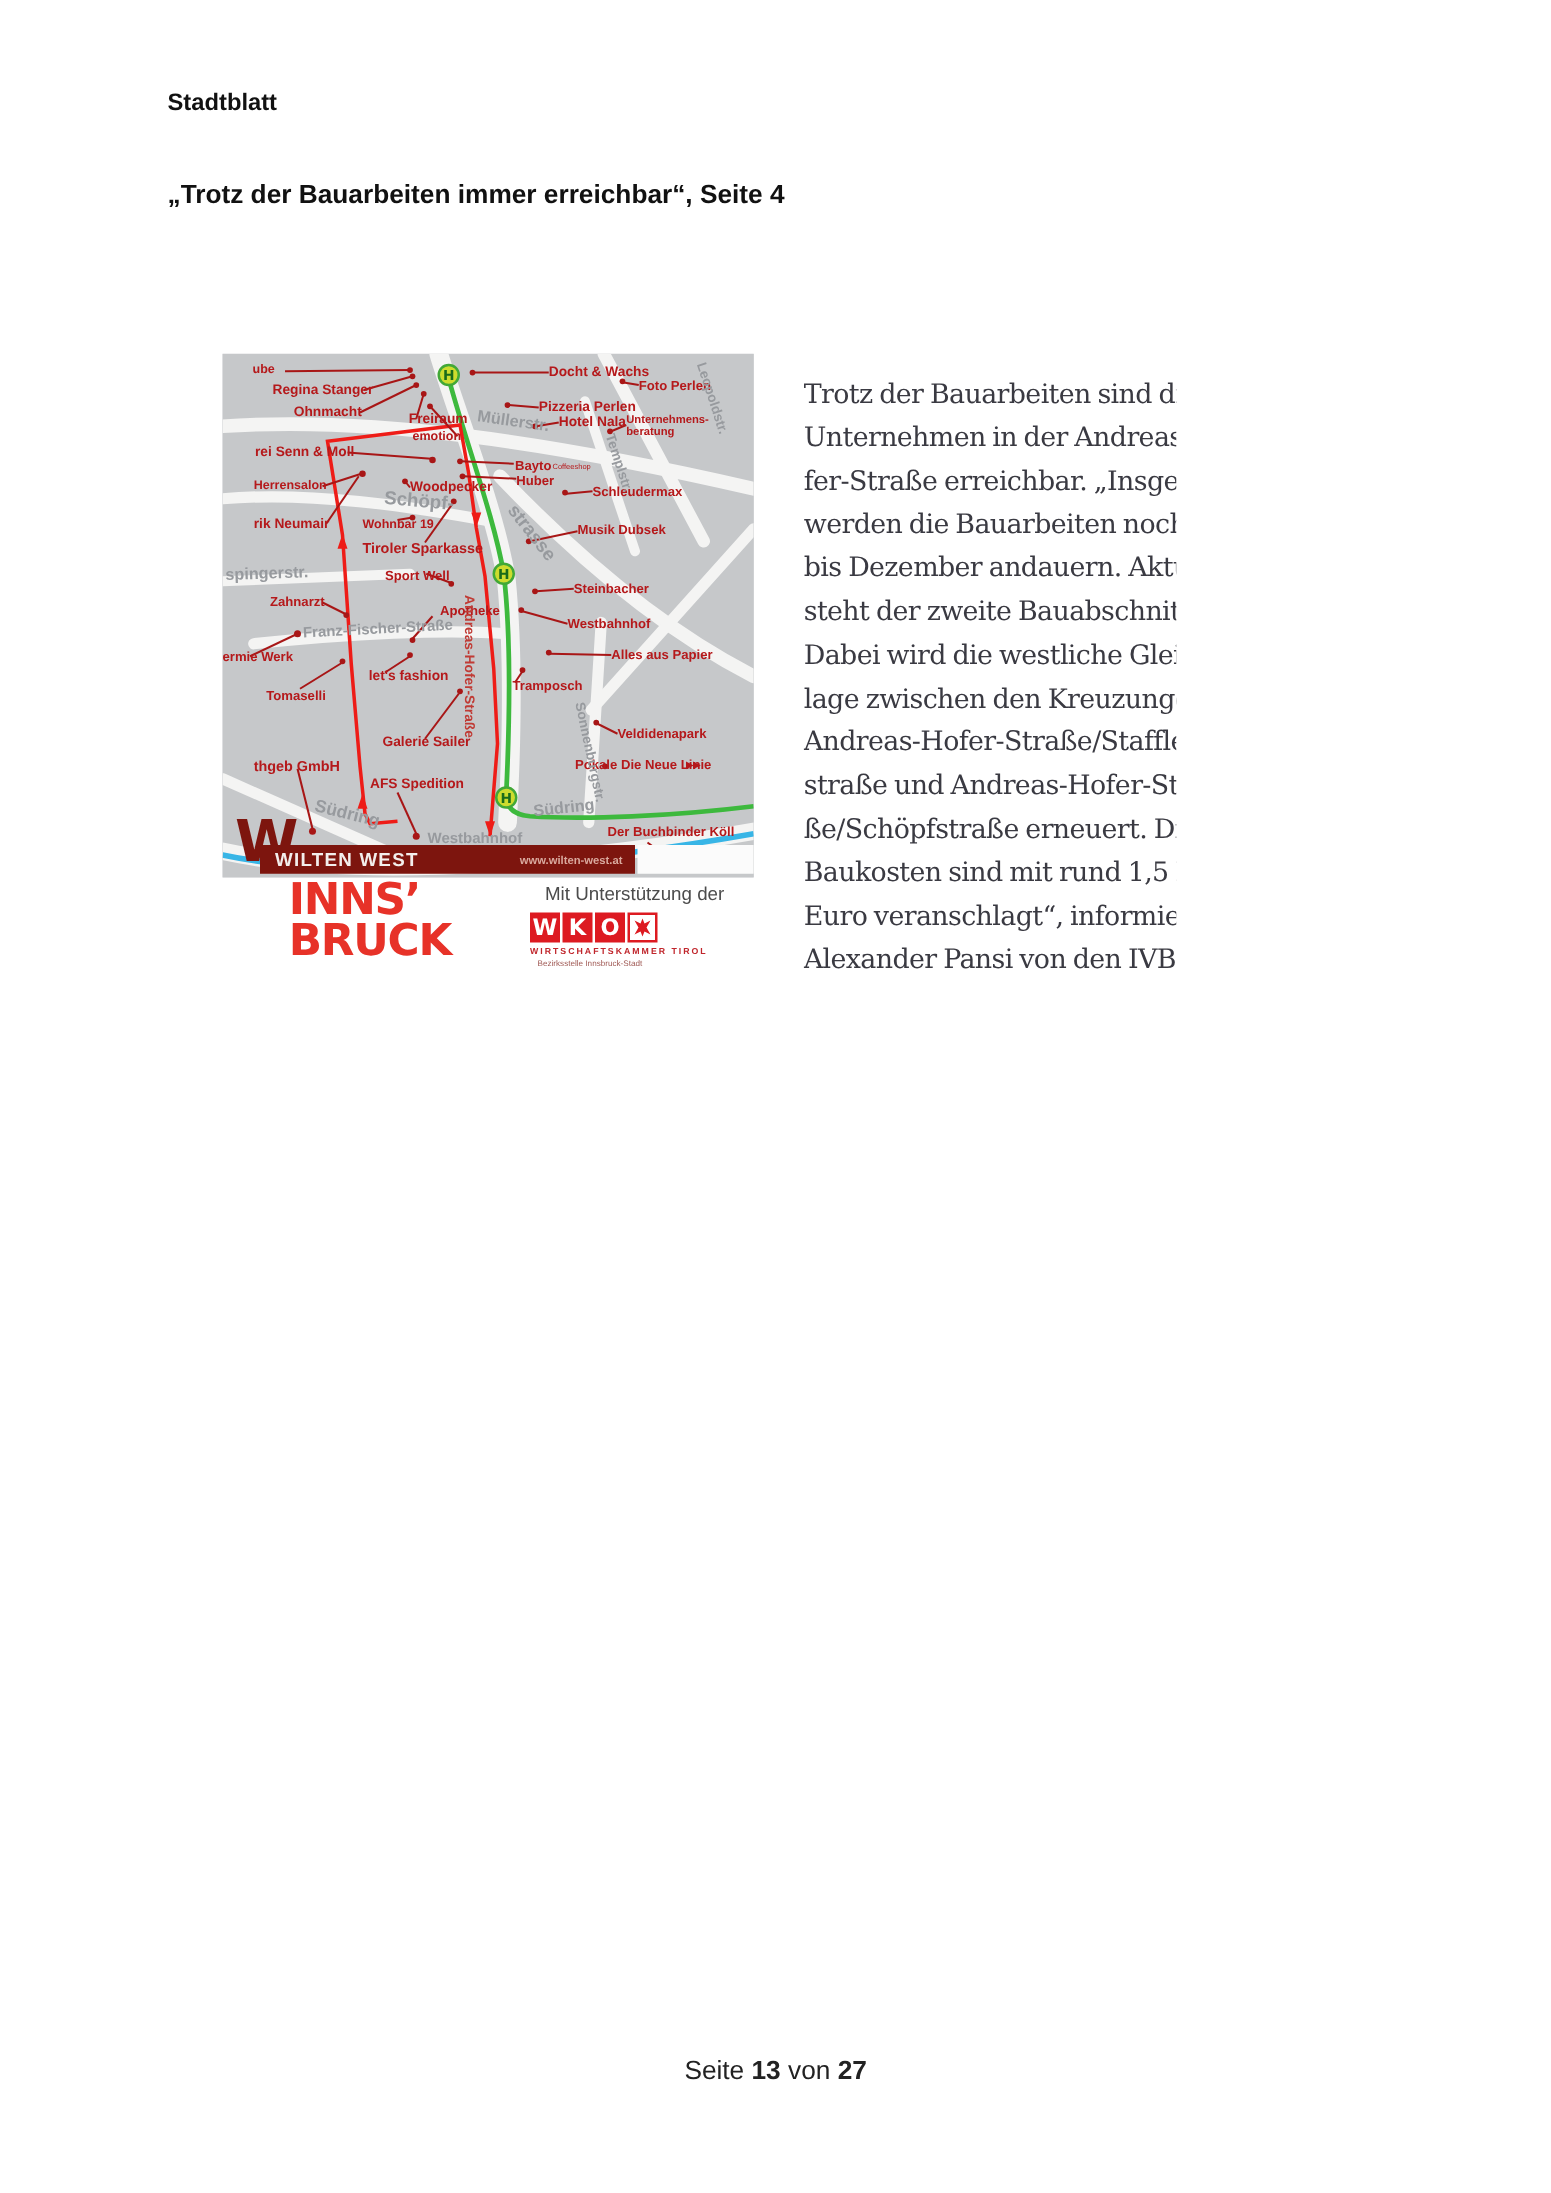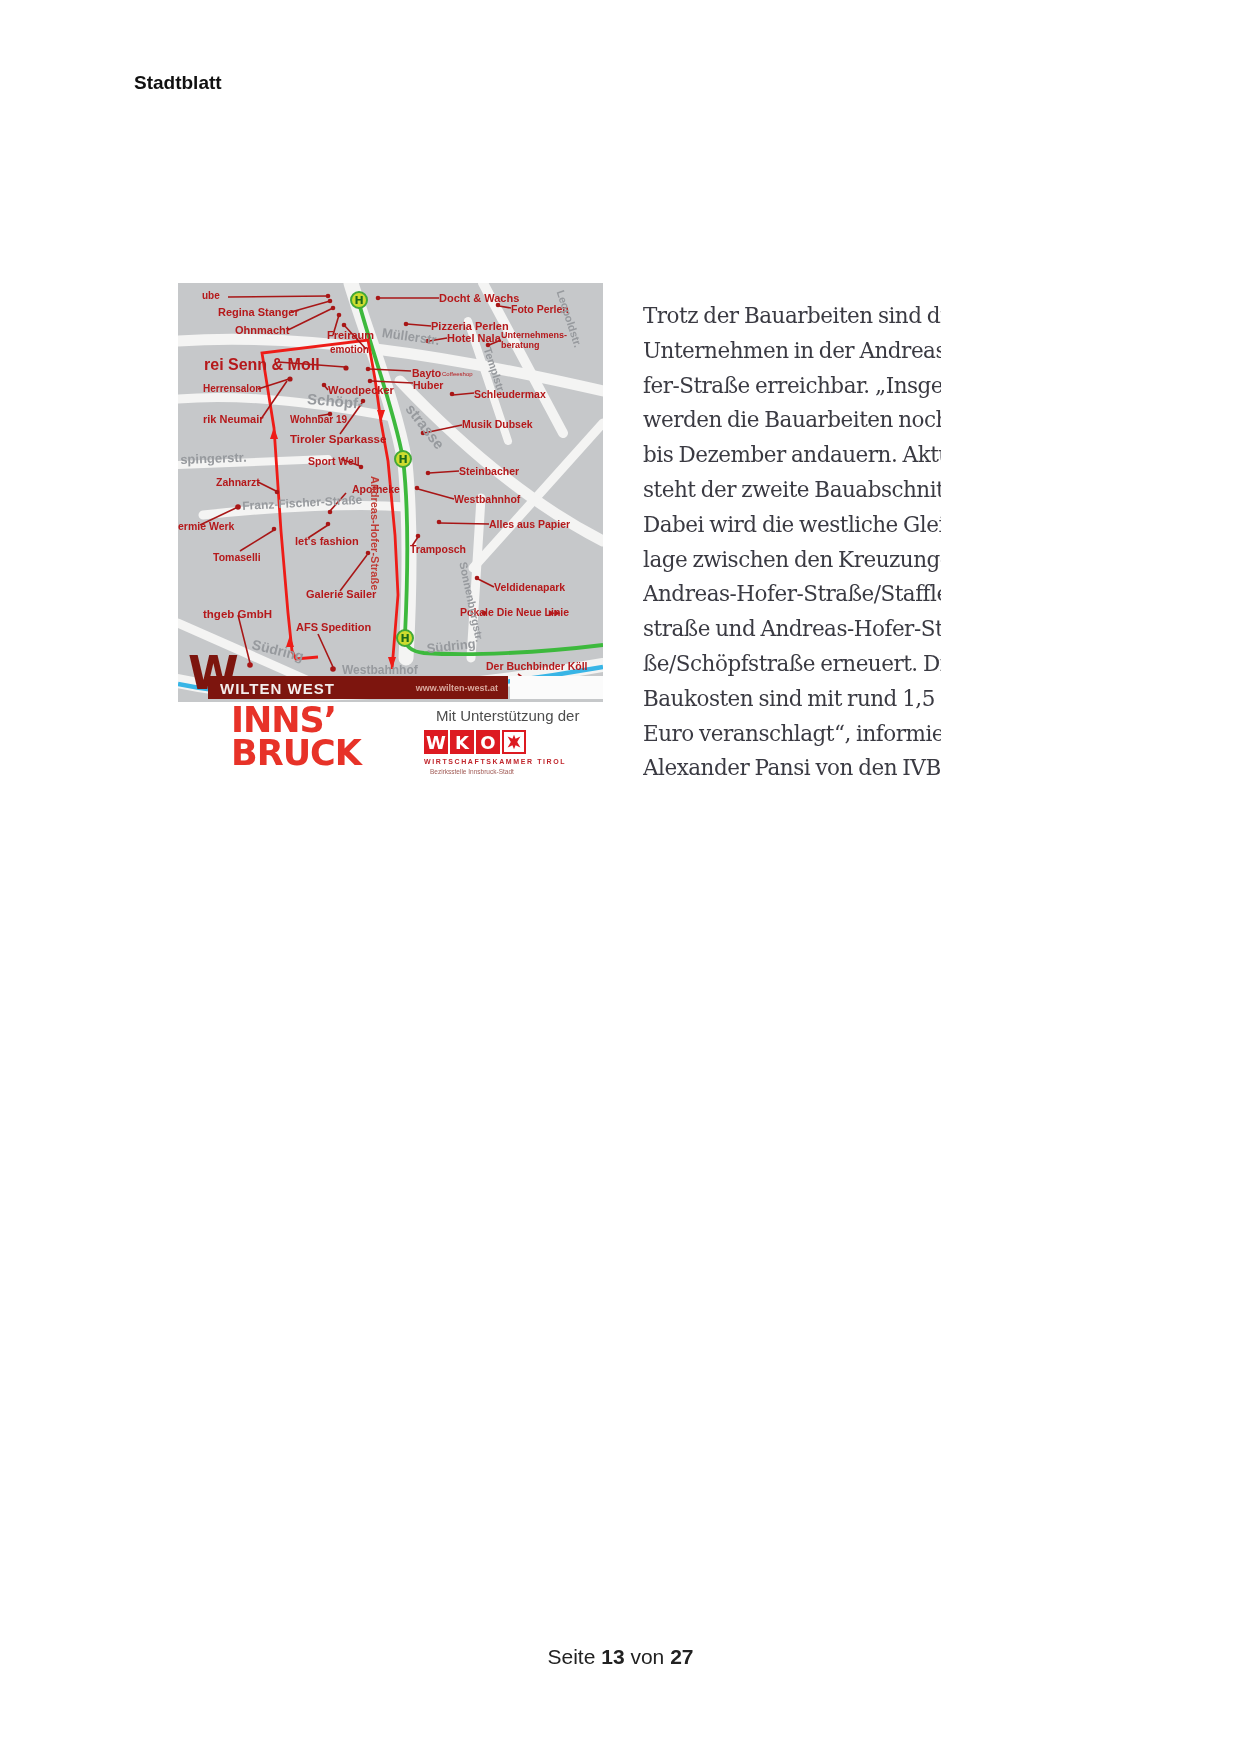--- a/index.html
+++ b/index.html
@@ -56,20 +56,21 @@
   .page-footer{position:absolute;left:0;top:1645px;width:1241px;text-align:center;
                font-size:21px;color:#222;}
   .page-footer b{font-weight:bold;}
 </style>
 </head>
 <body>
 
 <div class="page">
 
   <div class="doc-header">Stadtblatt</div>
+  <div class="doc-subtitle">„Trotz der Bauarbeiten immer erreichbar“, Seite 4</div>
 
 
   <div class="map-wrap">
     <svg class="map-svg" width="425" height="419" viewBox="0 0 425 419">
 
       <rect x="0" y="0" width="425" height="419" fill="#c6c8ca"></rect>
 
       <g stroke="#f4f4f3" fill="none" stroke-linecap="round">
         <path d="M173,0 C188,50 218,125 227,180 C233,240 231,320 228,375" stroke-width="15"></path>
         <path d="M0,58 C120,50 260,70 425,108" stroke-width="11"></path>
@@ -184,21 +185,21 @@
         <text x="227" y="359" text-anchor="middle" font-size="11" font-weight="bold" fill="#1a6b1a" font-family="DejaVu Sans, sans-serif">H</text>
       </g>
     </svg>
 
     <div id="map-labels">
         <span class="map-label k-b" style="left: 24px; top: 8px; font-size: 10px;">ube</span>
         <span class="map-label k-b" style="left: 40px; top: 24px; font-size: 11px;">Regina Stanger</span>
         <span class="map-label k-b" style="left: 57px; top: 42px; font-size: 11px;">Ohnmacht</span>
         <span class="map-label k-b" style="left: 115px; top: 47px; font-size: 11px; margin-left: 34px;">Freiraum</span>
         <span class="map-label k-b" style="left: 152px; top: 62px; font-size: 10px;">emotion</span>
-        <span class="map-label k-b" style="left: 26px; top: 74px; font-size: 16px;">rei Senn &amp; Moll</span>
+        <span class="map-label k-b" style="left: 26px; top: 74px; font-size: 11px;">rei Senn &amp; Moll</span>
         <span class="map-label k-b" style="left: 25px; top: 101px; font-size: 10px;">Herrensalon</span>
         <span class="map-label k-b" style="left: 150px; top: 102px; font-size: 11px;">Woodpecker</span>
         <span class="map-label k-b" style="left: 25px; top: 131px; font-size: 11px;">rik Neumair</span>
         <span class="map-label k-b" style="left: 112px; top: 132px; font-size: 10px;">Wohnbar 19</span>
         <span class="map-label k-b" style="left: 112px; top: 151px; font-size: 11.5px;">Tiroler Sparkasse</span>
         <span class="map-label k-b" style="left: 130px; top: 173px; font-size: 10.5px;">Sport Well</span>
         <span class="map-label k-b" style="left: 38px; top: 194px; font-size: 10.5px;">Zahnarzt</span>
         <span class="map-label k-b" style="left: 146px; top: 201px; font-size: 10.5px; margin-left: 28px;">Apotheke</span>
         <span class="map-label k-b" style="left: 0px; top: 238px; font-size: 10.5px;">ermie Werk</span>
         <span class="map-label k-b" style="left: 117px; top: 253px; font-size: 11px;">let's fashion</span>

